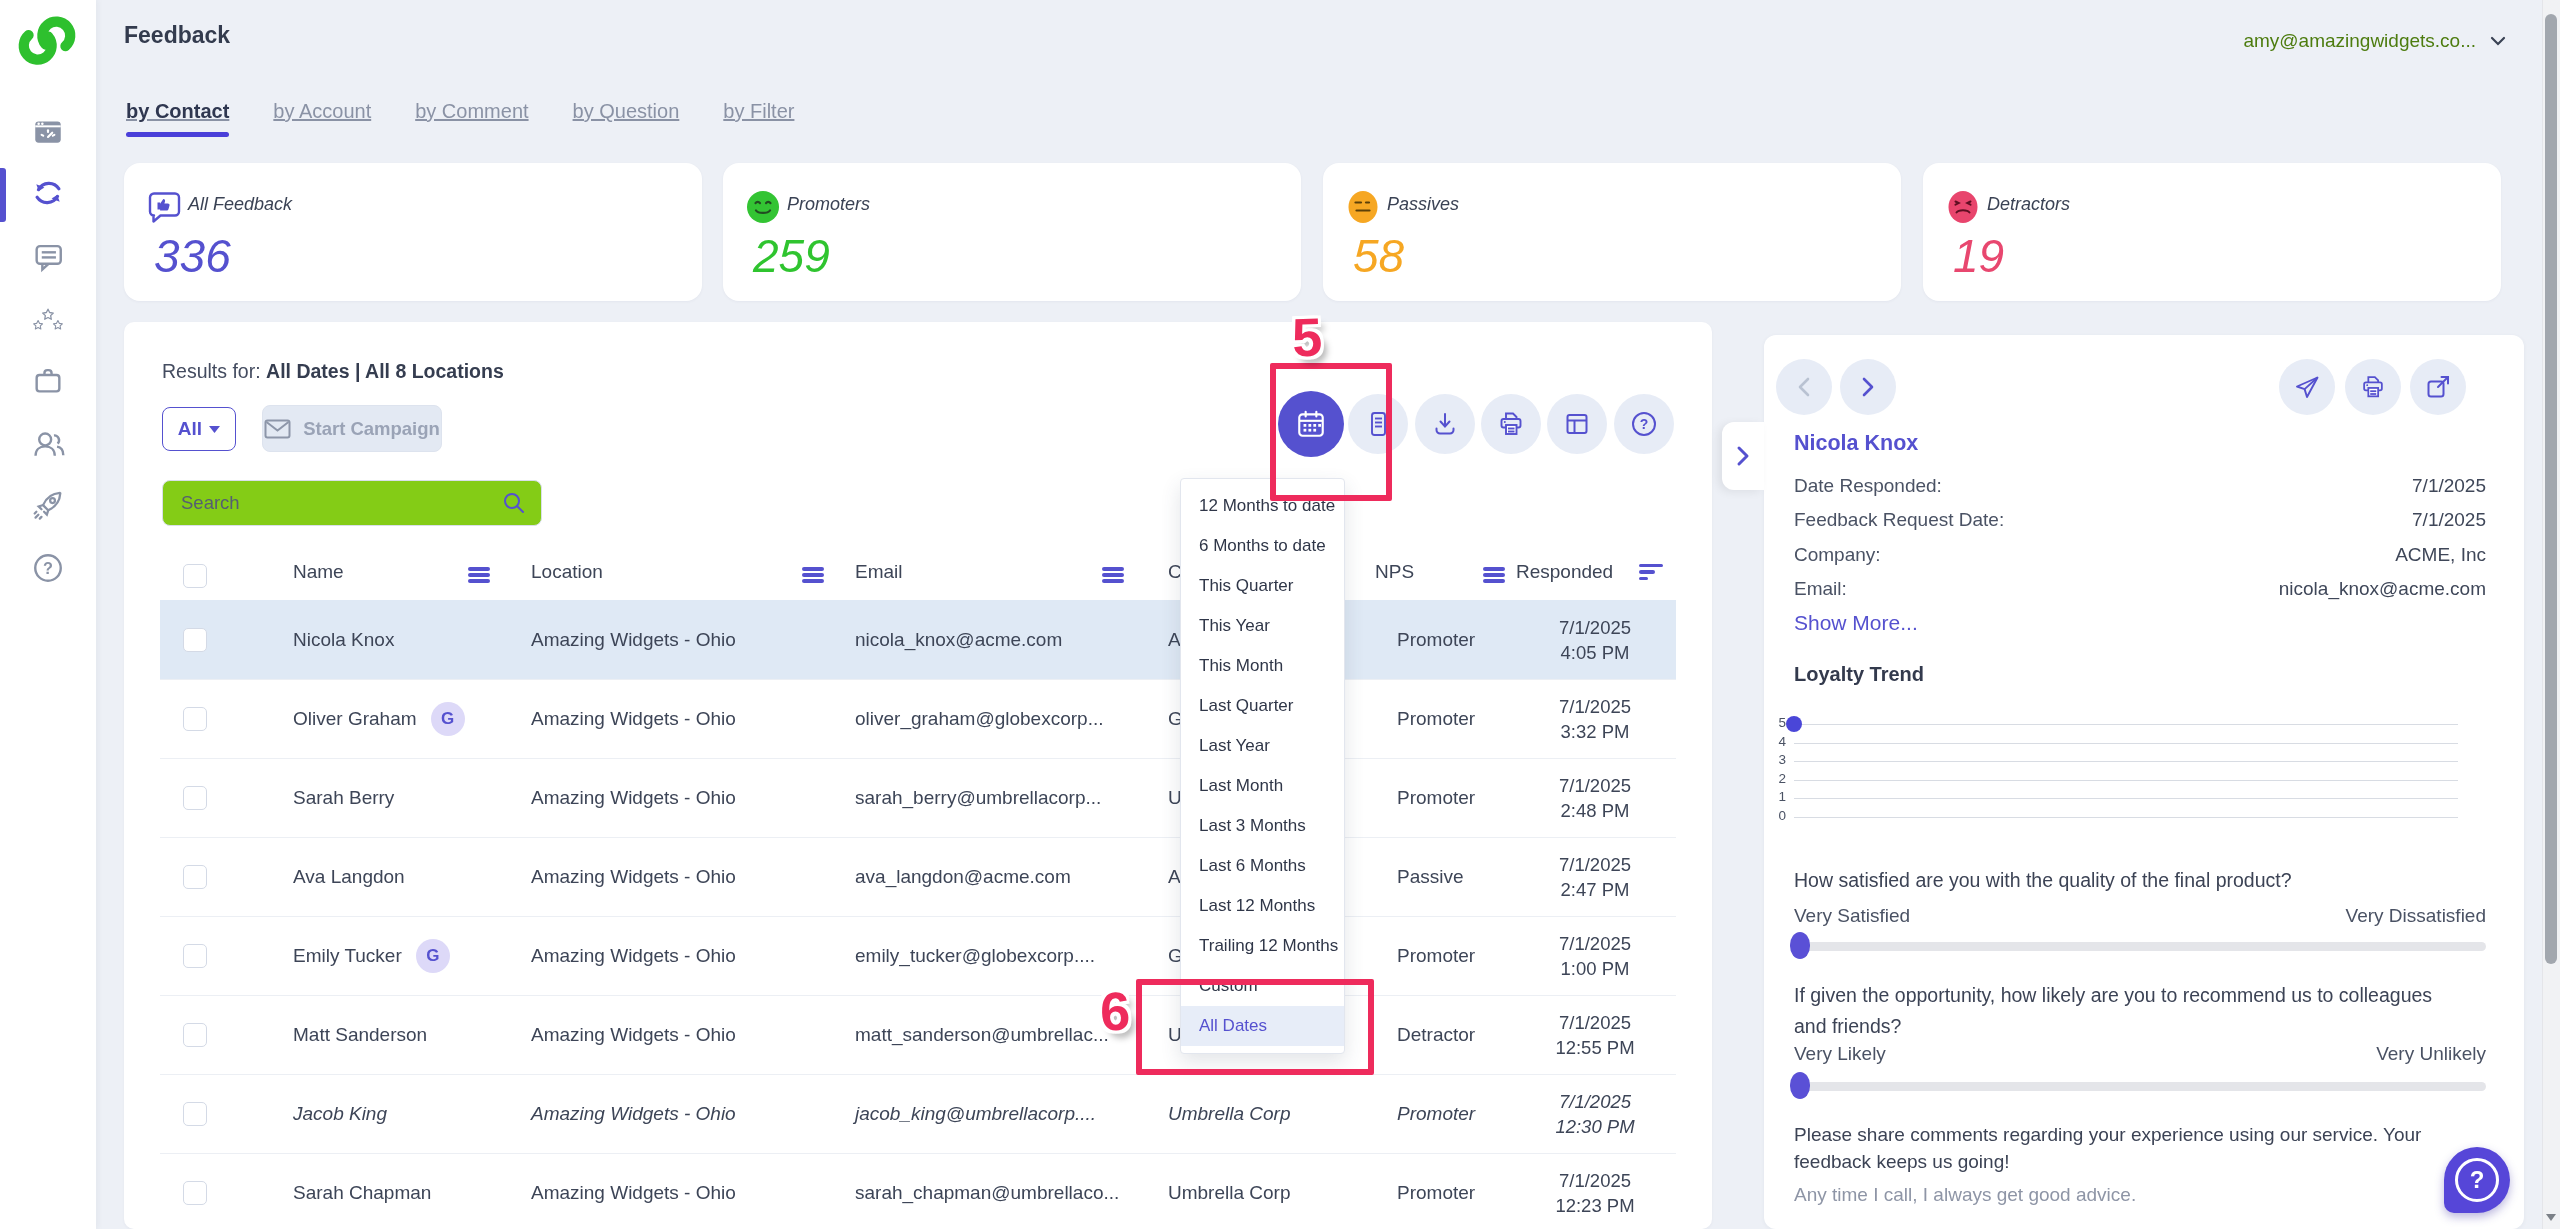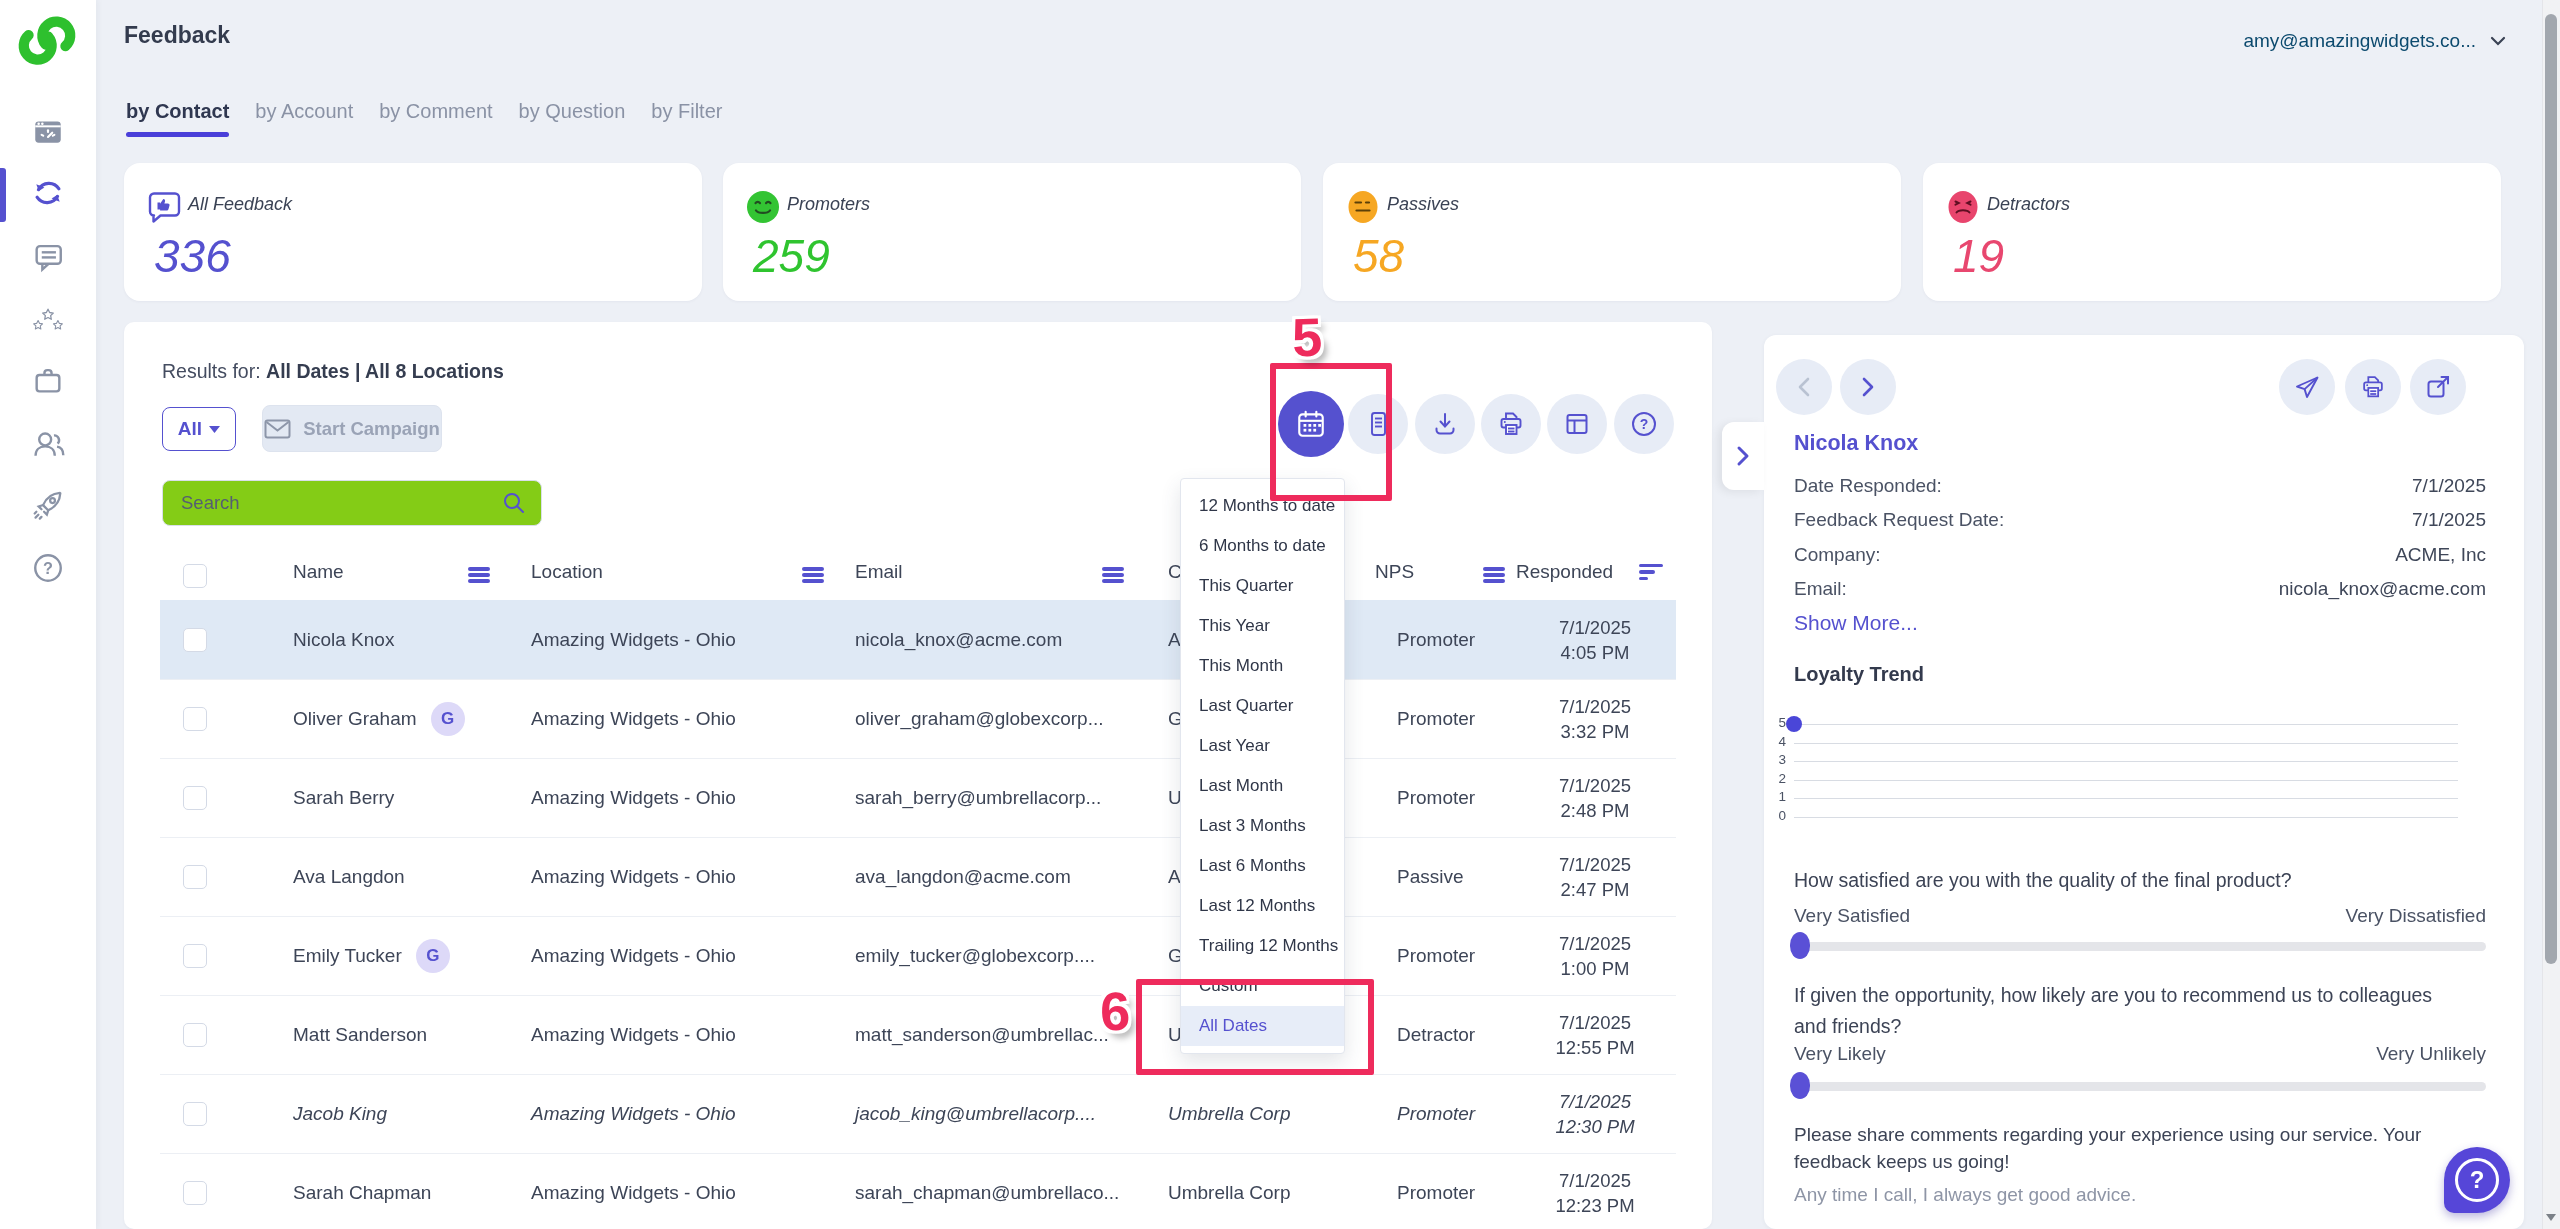--- a/index.html
+++ b/index.html
@@ -5,23 +5,23 @@
   html,body{margin:0;padding:0;background:#dfe3ea;}
   .stage{position:relative;width:2560px;height:1229px;background:#edf0f6;overflow:hidden;
          font-family:"Liberation Sans","DejaVu Sans",sans-serif;color:#3f4759;}
   .abs{position:absolute;}
   
   .sidebar{position:absolute;left:0;top:0;width:96px;height:1229px;background:#ffffff;box-shadow:2px 0 6px rgba(40,50,80,.05);}
   .side-item{position:absolute;left:28px;width:40px;height:40px;display:flex;align-items:center;justify-content:center;}
   .active-bar{position:absolute;left:0;width:6px;height:54px;background:#5551cf;border-radius:0 3px 3px 0;}
   
   .page-title{position:absolute;left:124px;top:22px;font-size:23px;font-weight:700;color:#333b4e;}
-  .account{position:absolute;right:54px;top:30px;display:flex;align-items:center;gap:14px;font-size:19px;color:#0c4a6e;}
-  
-  .tabs{position:absolute;left:126px;top:100px;display:flex;gap:26px;font-size:20px;color:#8a92a5;}
+  .account{position:absolute;right:54px;top:30px;display:flex;align-items:center;gap:14px;font-size:19px;color:#4d7c0f;}
+  
+  .tabs{position:absolute;left:126px;top:100px;display:flex;gap:44px;font-size:20px;color:#8a92a5;text-decoration:underline;}
   .tab{position:relative;cursor:pointer;padding-bottom:10px;}
   .tab.active{color:#2f3750;font-weight:600;}
   .tab.active::after{content:"";position:absolute;left:0;right:0;bottom:-4px;height:5px;border-radius:3px;background:#4a3fd9;}
   
   .card{position:absolute;top:163px;width:578px;height:138px;background:#fff;border-radius:16px;box-shadow:0 1px 3px rgba(50,60,90,.05);font-style:italic;}
   .card .lbl{position:absolute;left:64px;top:31px;font-size:18px;color:#3a4254;font-weight:500;}
   .card .num{position:absolute;left:30px;top:66px;font-size:46px;font-weight:500;}
   .card .cicon{position:absolute;left:22px;top:26px;width:36px;height:36px;}
   
   .main-card{position:absolute;left:124px;top:322px;width:1588px;height:907px;background:#fff;border-radius:10px;box-shadow:0 1px 3px rgba(50,60,90,.05);}

